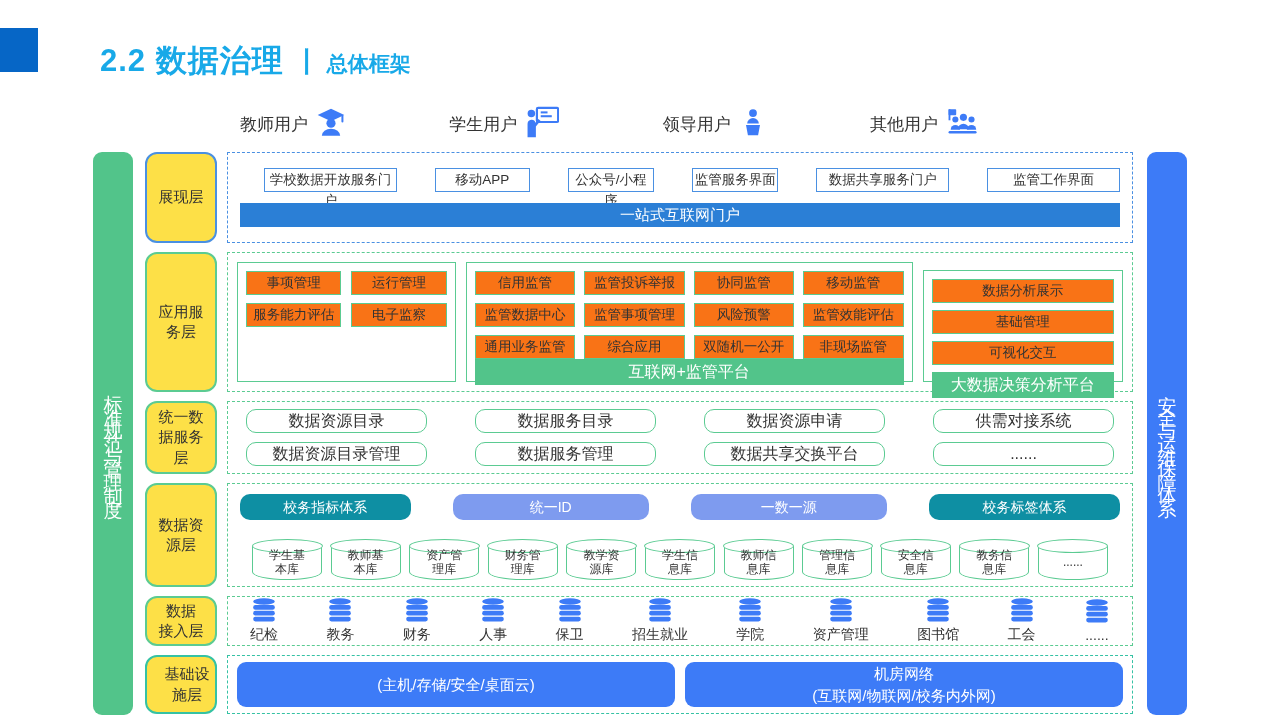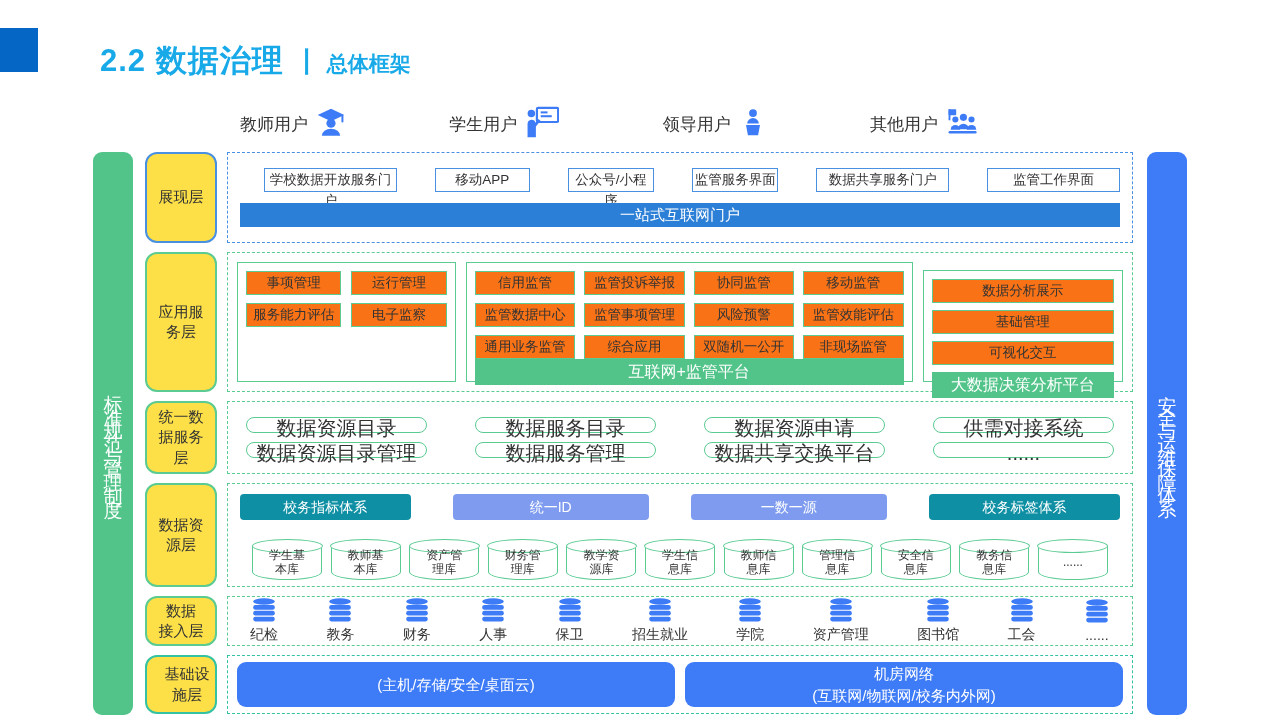--- a/index.html
+++ b/index.html
@@ -53,26 +53,26 @@
   .app-g1{flex:1.1 1 0;}
   .app-g2{flex:2.35 1 0;}
   .app-g3{flex:1 1 0; gap:7px;margin-top:8px;}
   .g-grid2{display:grid; grid-template-columns:1fr 1fr; gap:8px 10px;}
   .g-grid4{display:grid; grid-template-columns:repeat(4,1fr); gap:8px 9px;}
   .app-box{border:1px solid var(--green-border); height:24px; line-height:22px; text-align:center; font-size:13.5px; background:#f97316;}
   .app-footer{background:var(--green); color:#fff; text-align:center; height:26px; line-height:26px; font-size:16px;}
   
   .row-svc{height:73px;}
   .row-svc .layer-body{display:grid; grid-template-columns:repeat(4,1fr); gap:9px 48px; padding:10px 18px; align-content:center;}
-  .svc-box{border:1.5px solid var(--green-border); border-radius:10px; height:16px; line-height:21px; text-align:center; font-size:20px;}
+  .svc-box{border:1.5px solid var(--green-border); border-radius:10px; height:24px; line-height:21px; text-align:center; font-size:16px;}
   
   .row-res{height:104px;}
   .row-res .layer-body{padding:10px 12px 6px; display:flex; flex-direction:column; justify-content:space-between;}
   .res-bars{display:grid; grid-template-columns:1fr 1.15fr 1.15fr 1.12fr; gap:0 42px;}
-  .res-bar{height:26px; line-height:26px; color:#fff; text-align:center; border-radius:4px; font-size:14px;}
+  .res-bar{height:26px; line-height:26px; color:#fff; text-align:center; border-radius:10px; font-size:14px;}
   .res-bar.teal{background:var(--teal);}
   .res-bar.periwinkle{background:var(--periwinkle);}
   .res-dbs{display:flex; justify-content:space-between; padding:0 12px; margin-top:13px; align-items:flex-end;}
   .cyl{position:relative; width:70px; height:34px; border:1.5px solid var(--green-border); border-top:none;
        border-radius:0 0 35px 35px / 0 0 8px 8px; background:#fff;
        display:flex; align-items:center; justify-content:center; text-align:center;
        font-size:12px; line-height:1.15; white-space:pre-line;}
   .cyl::before{content:""; position:absolute; left:-1.5px; right:-1.5px; top:-7px; height:12px;
        border:1.5px solid var(--green-border); border-radius:50%; background:#fff; z-index:0;}
   .cyl span{position:relative; z-index:1;}

